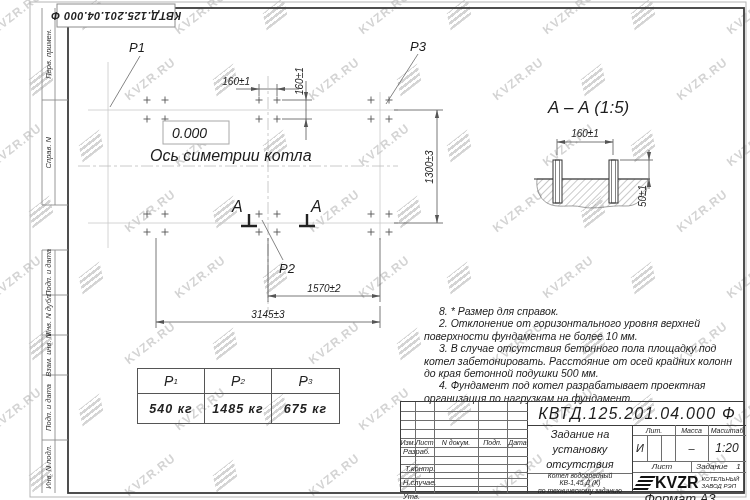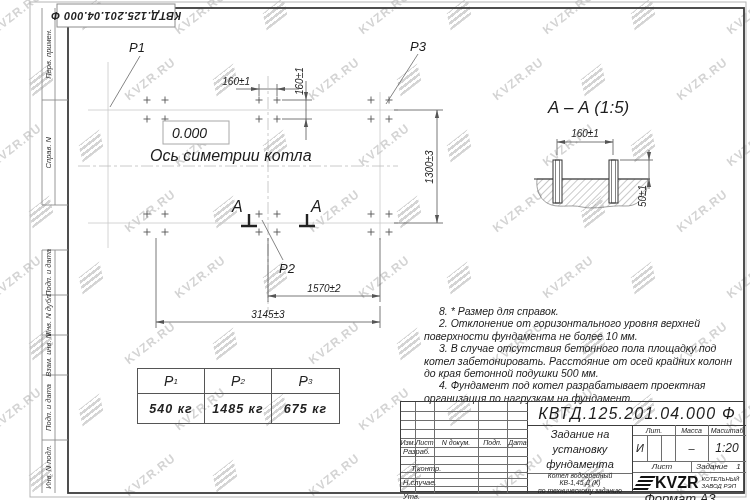--- a/index.html
+++ b/index.html
@@ -341,30 +341,30 @@
       <div class="ln" style="left:0;top:84px;width:127px;height:1px;"></div>
 
       <div class="cell lbl" style="left:0;top:36px;width:14px;height:9px;">Изм.</div>
       <div class="cell lbl" style="left:14px;top:36px;width:19px;height:9px;">Лист</div>
       <div class="cell lbl" style="left:33px;top:36px;width:44px;height:9px;">N докум.</div>
       <div class="cell lbl" style="left:77px;top:36px;width:29px;height:9px;">Подп.</div>
       <div class="cell lbl" style="left:106px;top:36px;width:21px;height:9px;">Дата</div>
 
       <div class="cell sign" style="left:0;top:45px;width:33px;height:9px;">Разраб.</div>
       <div class="cell sign" style="left:0;top:54px;width:33px;height:8px;margin-top:48px;">Пров.</div>
-      <div class="cell sign" style="left:8px;top:62px;width:33px;height:8px;">Т.контр.</div>
+      <div class="cell sign" style="left:2px;top:62px;width:33px;height:8px;">Т.контр.</div>
       <div class="cell sign" style="left:0;top:76px;width:33px;height:8px;">Н.случае.</div>
       <div class="cell sign" style="left:0;top:84px;width:33px;height:21px;">Утв.</div>
 
       <div class="cell desig" style="left:127px;top:0;width:218px;height:23px;">КВТД.125.201.04.000 Ф</div>
 
       <div class="cell doc-title" style="left:127px;top:24px;width:104px;height:47px;">
         <span>Задание на</span>
         <span>установку</span>
-        <span>фундамента</span>
+        <span>отсутствия</span>
       </div>
       <div class="ln" style="left:127px;top:71px;width:104px;height:1px;"></div>
 
       <div class="cell product" style="left:127px;top:71px;width:104px;height:20px;">
         <span>Котел водогрейный</span>
         <span>КВ-1,45 Д (К)</span>
         <span>по техническому заданию</span>
       </div>
 
       <div class="ln" style="left:232px;top:33px;width:113px;height:1px;"></div>

